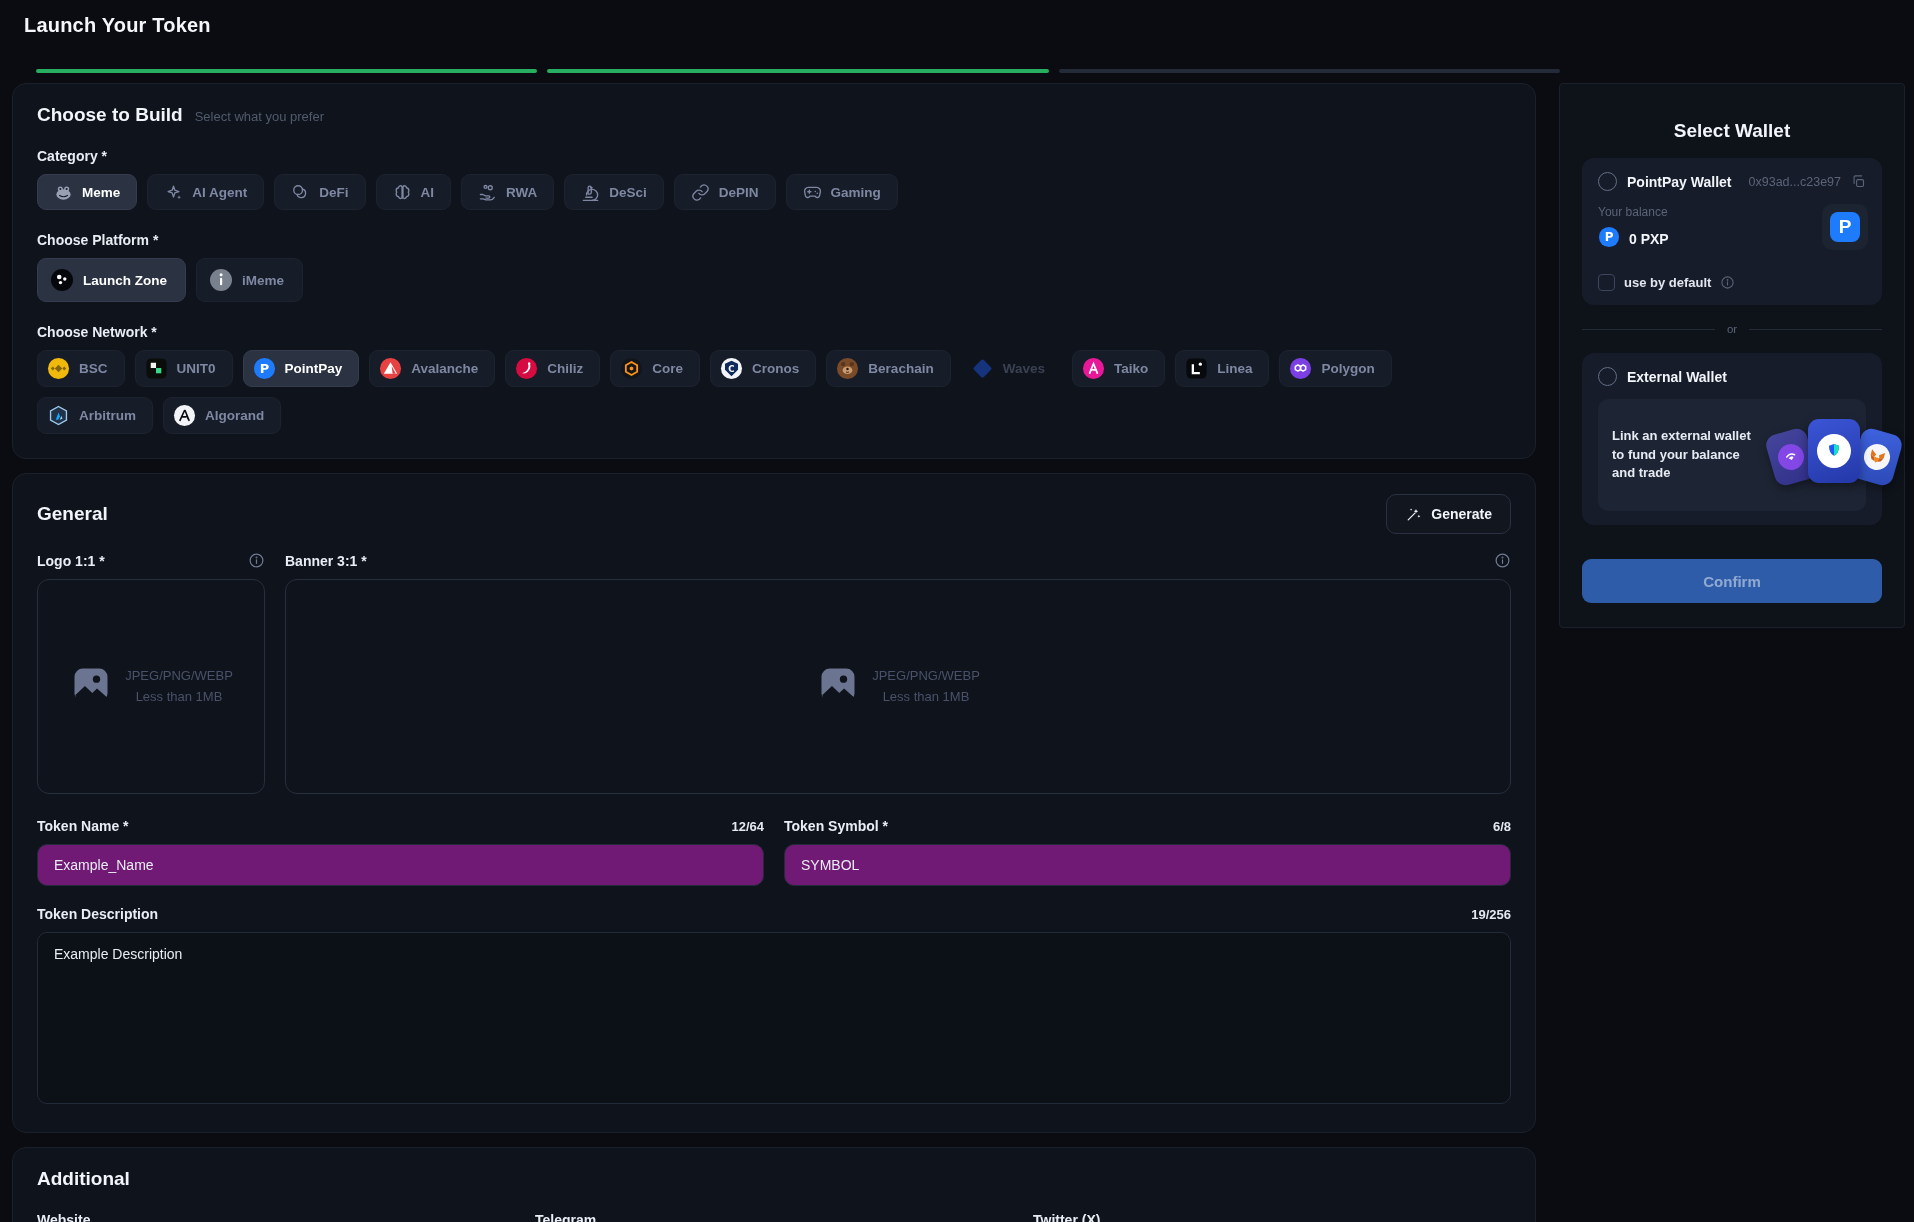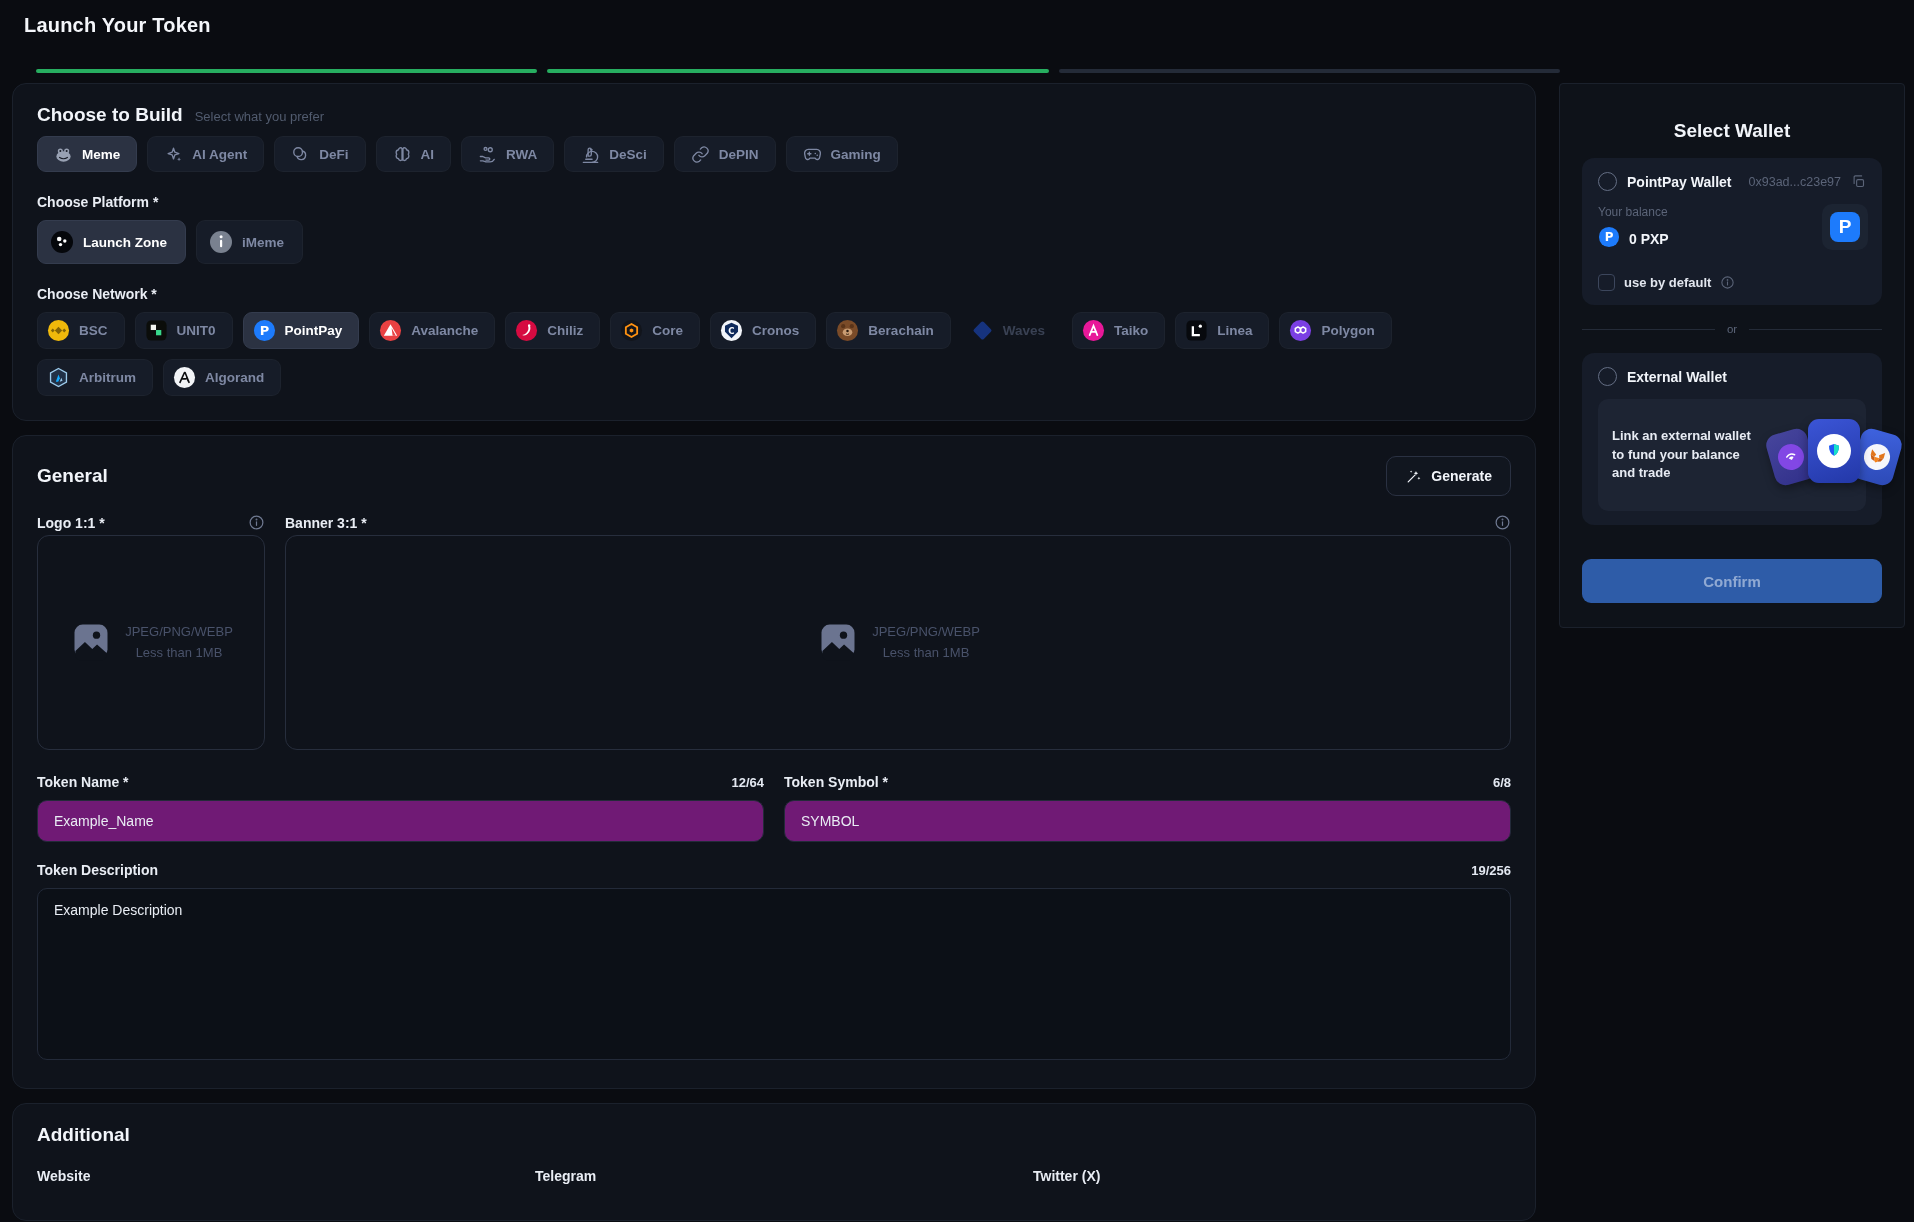--- a/index.html
+++ b/index.html
@@ -58,21 +58,21 @@
   .gen-btn {
     display:inline-flex; align-items:center; gap:9px;
     height:40px; padding:0 18px;
     background:#11161f; border:1px solid #2a3142; border-radius:10px;
     color:#f2f5fa; font-size:14px; font-weight:700; cursor:pointer;
     font-family:"Liberation Sans", sans-serif;
   }
   .uploads { display:flex; gap:20px; margin-top:18px; }
   .up-col.logo { width:228px; flex:none; }
   .up-col.banner { flex:1; }
-  .up-label-row { display:flex; align-items:center; justify-content:space-between; margin-bottom:4px; }
+  .up-label-row { display:flex; align-items:center; justify-content:space-between; margin-bottom:10px; }
   .upload-box {
     height:215px; border:1px solid #272e3d; border-radius:12px;
     display:flex; flex-direction:row; align-items:center; justify-content:center;
     gap:12px; cursor:pointer; background:transparent;
   }
   .upload-hint { font-size:13px; color:#49526a; text-align:center; line-height:1.55; }
 
   .two-col { display:flex; gap:20px; margin-top:24px; }
   .two-col > div { flex:1; }
   .label-row { display:flex; align-items:center; justify-content:space-between; margin-bottom:10px; }
@@ -167,20 +167,21 @@
 </header>
 
 <div class="layout">
   <div class="main">
 
     <section class="card">
       <div class="card-head">
         <h2>Choose to Build</h2>
         <span class="card-sub">Select what you prefer</span>
       </div>
+      <div class="field-label sec-label">Category *</div>
       <div class="chips" id="category-chips">
           <button class="chip selected">
     <span class="chip-ic">
               <svg viewBox="0 0 24 24">
                 <g fill="#98a1b3">
                   <circle cx="8" cy="7.5" r="3.2"></circle>
                   <circle cx="16" cy="7.5" r="3.2"></circle>
                   <ellipse cx="12" cy="14.5" rx="9" ry="6.5"></ellipse>
                 </g>
                 <circle cx="8" cy="7.5" r="1.3" fill="#1a1e28"></circle>

